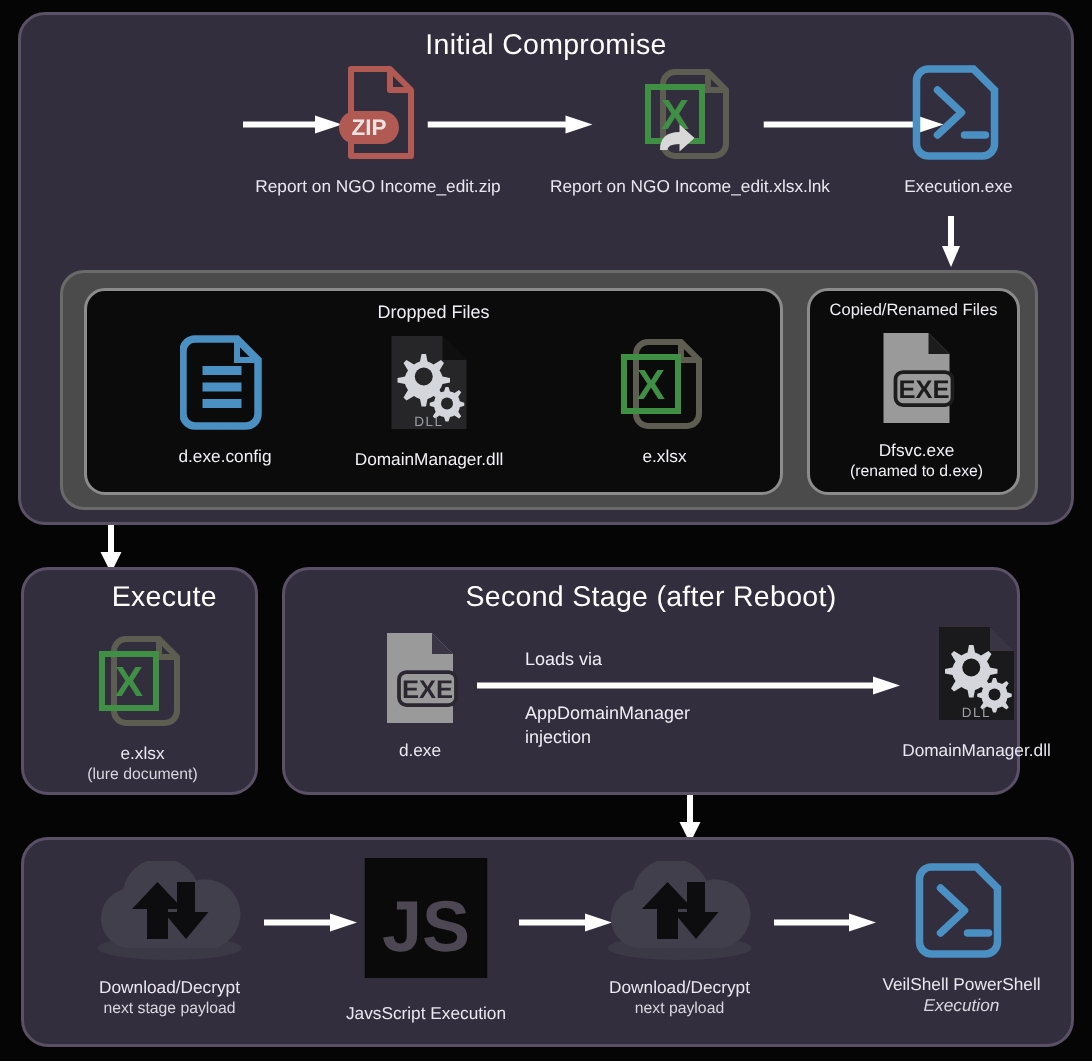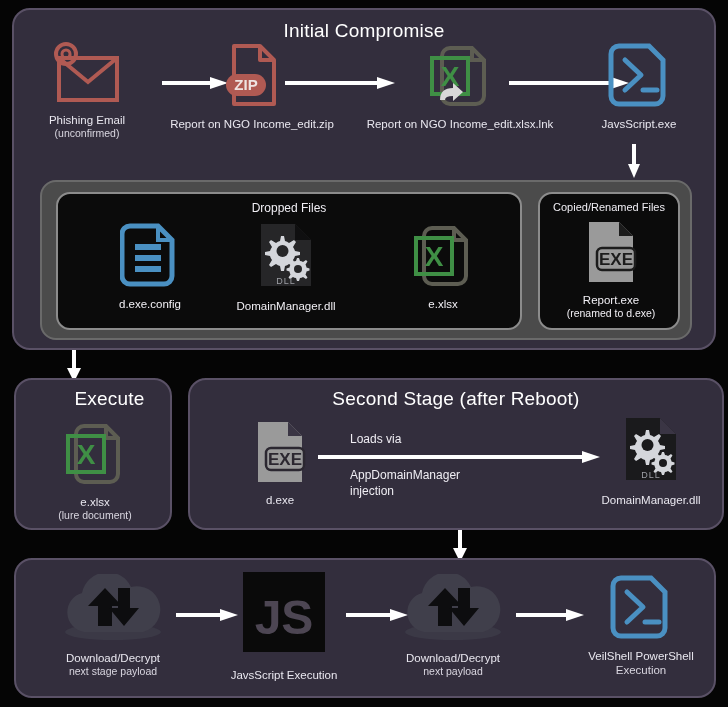--- a/index.html
+++ b/index.html
@@ -86,34 +86,20 @@
   }
   .on-black .node-label, .on-black .node-sub { color: #f2f0f5; }
 </style>
 </head>
 <body>
 
 <div class="panel" style="left:12px; top:8px; width:704px; height:342px;">
 
   <div class="panel-title" style="margin-top:10px;">Initial Compromise</div>
 
-  <div class="node" style="left:8px; top:32px; width:130px;">
-    <span>
-      <svg width="72" height="62" viewBox="0 0 72 62">
-        <g fill="none" stroke="#b05a53" stroke-width="4">
-          <rect x="8" y="16" width="58" height="42"></rect>
-          <path d="M8 16 L37 40 L66 16"></path>
-          <circle cx="15" cy="12" r="10"></circle>
-          <path d="M19 12 a4 4 0 1 0 -4 4 a4 4 0 0 0 4 -4 v4" stroke-width="3"></path>
-        </g>
-      </svg>
-    </span>
-    <span class="node-label">Phishing Email</span>
-    <span class="node-sub">(unconfirmed)</span>
-  </div>
 
   <div class="arrow-h" style="left:148px; top:66px;">
     <svg width="66" height="14">
         <g fill="#ffffff">
           <rect x="0" y="5" width="50" height="4"></rect>
           <polygon points="48,1 66,7 48,13"></polygon>
         </g>
       </svg>
   </div>
 
@@ -161,21 +147,21 @@
   </div>
 
   <div class="node" style="left:560px; top:32px; width:130px;">
     <span>
       <svg width="68" height="66" viewBox="0 0 68 66">
         <path d="M14 4 h30 l14 14 v36 a8 8 0 0 1 -8 8 h-36 a8 8 0 0 1 -8 -8 v-42 a8 8 0 0 1 8 -8 z" fill="none" stroke="#4a90c2" stroke-width="5"></path>
         <path d="M20 18 L36 33 L20 48" fill="none" stroke="#4a90c2" stroke-width="5" stroke-linecap="round" stroke-linejoin="round"></path>
         <path d="M38 48 h14" fill="none" stroke="#4a90c2" stroke-width="5" stroke-linecap="round"></path>
       </svg>
     </span>
-    <span class="node-label">JavsScript.exe</span>
+    <span class="node-label">Execution.exe</span>
   </div>
 
   <div class="arrow-v" style="left:613px; top:134px;">
     <svg width="14" height="34">
         <g fill="#ffffff">
           <rect x="5" y="0" width="4" height="22"></rect>
           <polygon points="1,20 7,34 13,20"></polygon>
         </g>
       </svg>
   </div>
@@ -235,21 +221,21 @@
 
       <div class="node on-black" style="left:11px; top:26px; width:120px;">
         <span>
           <svg width="56" height="64" viewBox="0 0 56 64">
             <path d="M6 2 h30 l14 14 v46 h-44 z" fill="#9a9a9a"></path>
             <path d="M36 2 v14 h14 z" fill="#1c1c1c"></path>
             <rect x="14" y="28" width="38" height="22" rx="5" fill="#9a9a9a" stroke="#1c1c1c" stroke-width="2.5"></rect>
             <text x="33" y="45" font-family="'Liberation Sans',sans-serif" font-size="17" font-weight="bold" fill="#1c1c1c" text-anchor="middle">EXE</text>
           </svg>
         </span>
-        <span class="node-label">Report.exe</span>
+        <span class="node-label">Dfsvc.exe</span>
         <span class="node-sub">(renamed to d.exe)</span>
       </div>
     </div>
   </div>
 </div>
 
 <div class="arrow-v" style="left:66px; top:350px;">
   <svg width="16" height="32">
       <g fill="#ffffff">
         <rect x="6" y="0" width="4" height="20"></rect>
@@ -268,21 +254,21 @@
         <path d="M44 6 v12 h12" fill="none" stroke="#5d5d52" stroke-width="4"></path>
         <rect x="6" y="16" width="36" height="36" fill="none" stroke="#3f8f45" stroke-width="4"></rect>
         <text x="24" y="44" font-family="'Liberation Sans',sans-serif" font-size="28" font-weight="bold" fill="#3f8f45" text-anchor="middle">X</text>
       </svg>
     </span>
     <span class="node-label">e.xlsx</span>
     <span class="node-sub">(lure document)</span>
   </div>
 </div>
 
-<div class="panel" style="left:188px; top:378px; width:536px; height:152px;">
+<div class="panel" style="left:188px; top:378px; width:492px; height:152px;">
   <div class="panel-title" style="margin-top:8px;">Second Stage (after Reboot)</div>
 
   <div class="node" style="left:45px; top:40px; width:90px;">
     <span>
       <svg width="56" height="64" viewBox="0 0 56 64">
         <path d="M6 2 h30 l14 14 v46 h-44 z" fill="#9a9a9a"></path>
         <path d="M36 2 v14 h14 z" fill="#3a3544"></path>
         <rect x="14" y="28" width="38" height="22" rx="5" fill="#9a9a9a" stroke="#2b2730" stroke-width="2.5"></rect>
         <text x="33" y="45" font-family="'Liberation Sans',sans-serif" font-size="17" font-weight="bold" fill="#2b2730" text-anchor="middle">EXE</text>
       </svg>
@@ -404,15 +390,15 @@
 
   <div class="node" style="left:560px; top:14px; width:130px;">
     <span>
       <svg width="68" height="66" viewBox="0 0 68 66">
         <path d="M14 4 h30 l14 14 v36 a8 8 0 0 1 -8 8 h-36 a8 8 0 0 1 -8 -8 v-42 a8 8 0 0 1 8 -8 z" fill="none" stroke="#4a90c2" stroke-width="5"></path>
         <path d="M20 18 L36 33 L20 48" fill="none" stroke="#4a90c2" stroke-width="5" stroke-linecap="round" stroke-linejoin="round"></path>
         <path d="M38 48 h14" fill="none" stroke="#4a90c2" stroke-width="5" stroke-linecap="round"></path>
       </svg>
     </span>
     <span class="node-label">VeilShell PowerShell</span>
-    <span class="node-sub" style="font-size:11.5px;">Execution</span>
+    <span class="node-sub" style="font-size:11.5px;font-style:italic;">Execution</span>
   </div>
 </div>
 
 </body></html>

